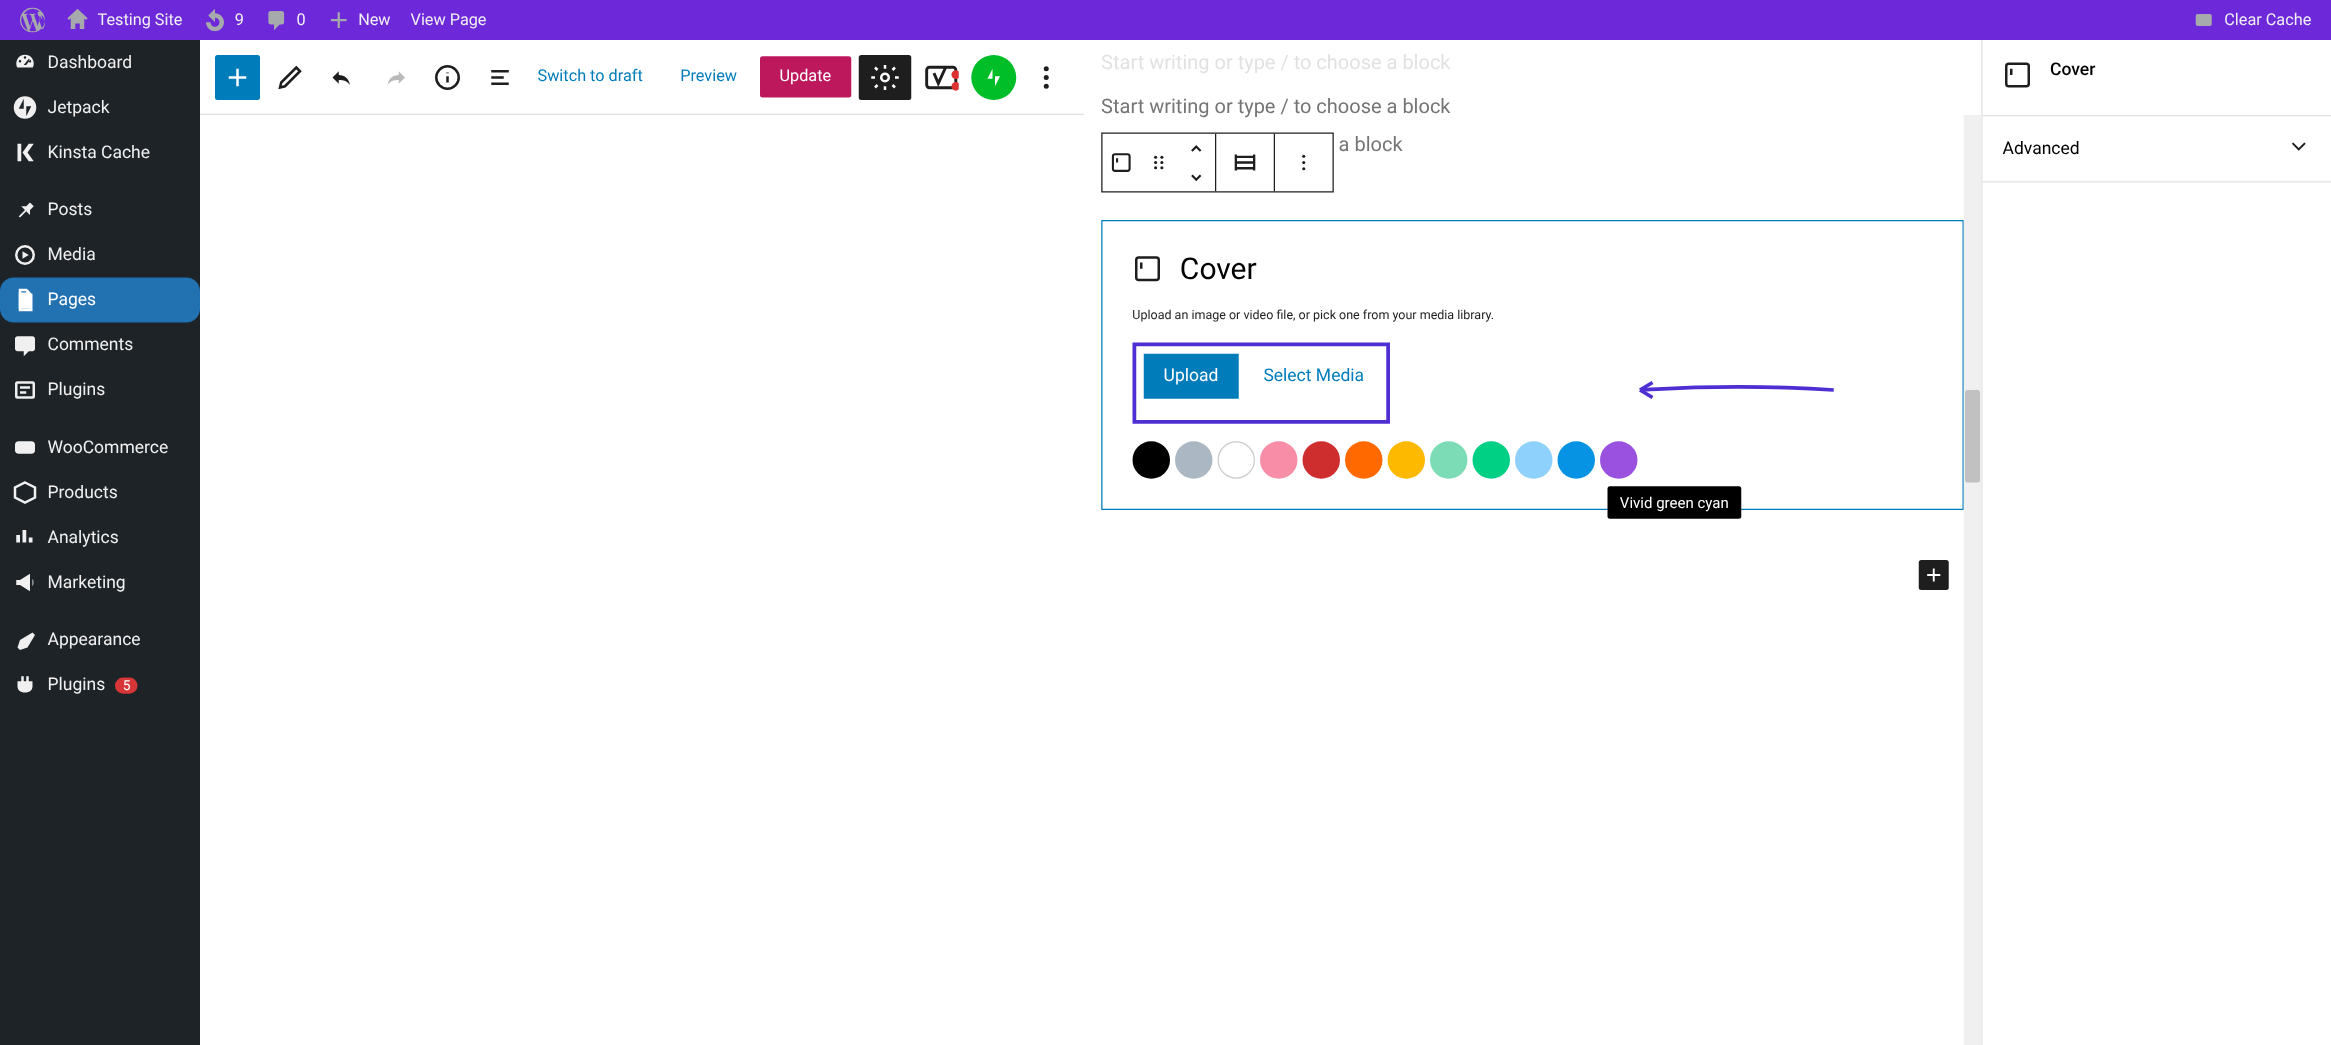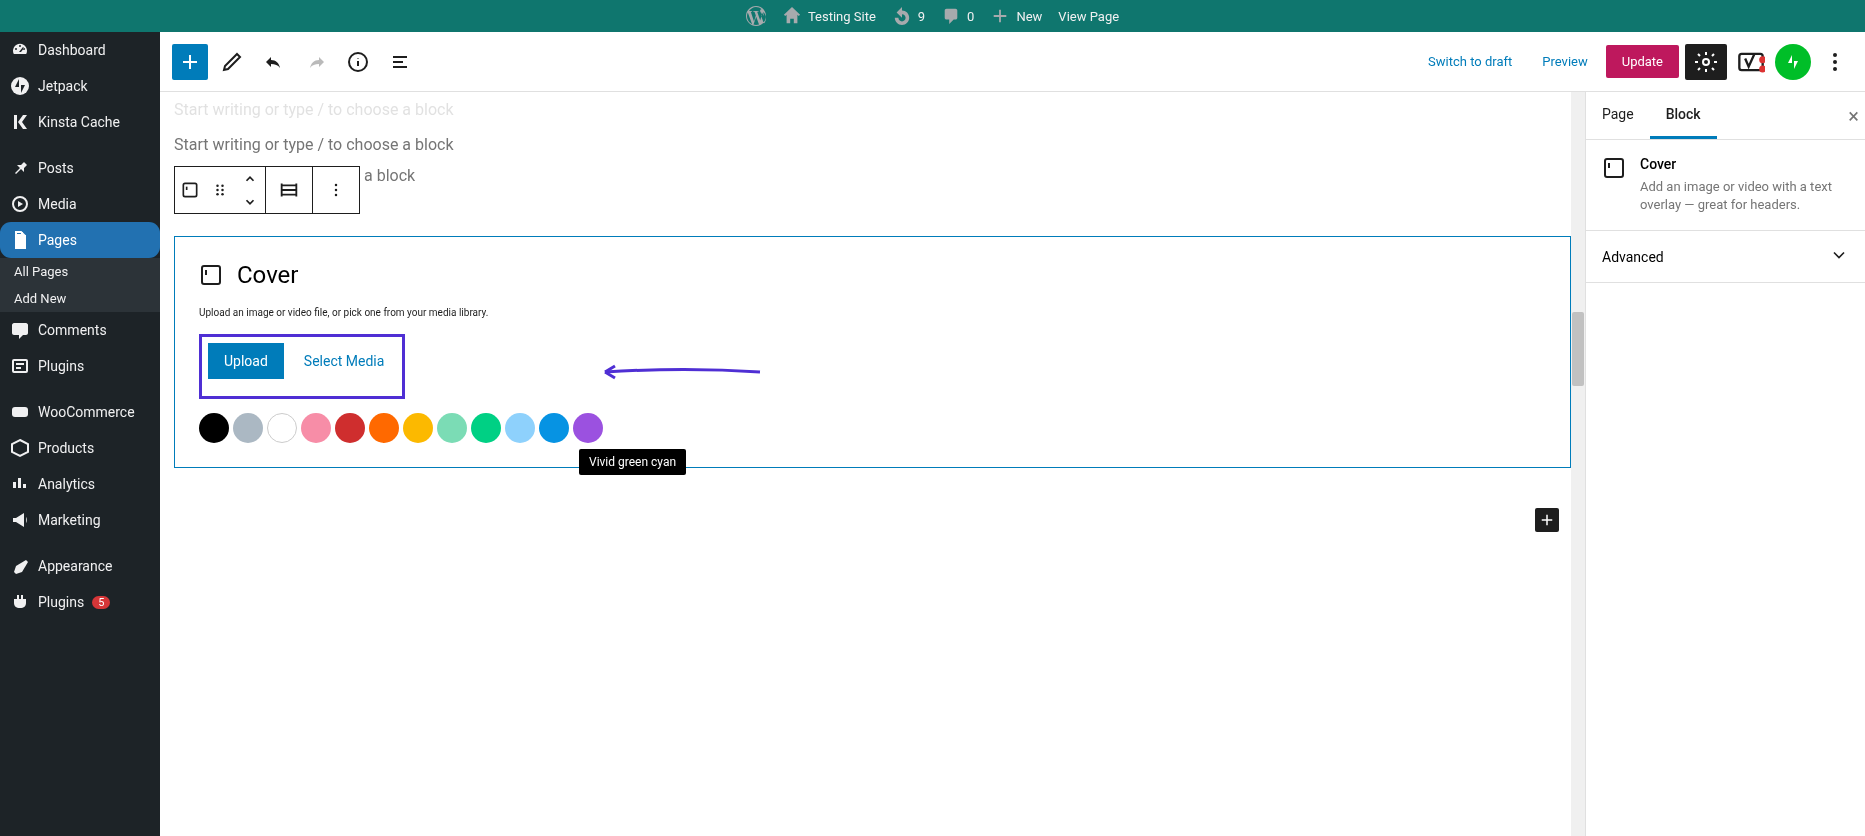--- a/index.html
+++ b/index.html
@@ -1,36 +1,36 @@
 <!DOCTYPE html>
 <html><head>
 <meta charset="utf-8">
 <style>
 * { margin: 0; padding: 0; box-sizing: border-box; font-family: -apple-system, BlinkMacSystemFont, "Segoe UI", Roboto, sans-serif; }
 body { background: #f0f0f1; overflow: hidden; }
 
 
-.admin-bar { background: #0f766e; color: #c3c4c7; height: 32px; display: flex; align-items: center; padding: 0 8px; font-size: 13px; justify-content: space-between; flex-direction: column; }
+.admin-bar { background: #6d28d9; color: #c3c4c7; height: 32px; display: flex; align-items: center; padding: 0 8px; font-size: 13px; justify-content: space-between; }
 .admin-bar-left, .admin-bar-right { display: flex; align-items: center; gap: 0; }
 .admin-bar-item { display: flex; align-items: center; gap: 6px; padding: 0 8px; height: 32px; cursor: pointer; color: #f0f0f1; }
 .ab-icon { width: 20px; height: 20px; display: inline-flex; align-items: center; justify-content: center; fill: #a7aaad; }
 
 
 .sidebar { position: fixed; left: 0; top: 32px; bottom: 0; width: 160px; background: #1d2327; color: #f0f0f1; font-size: 14px; overflow-y: auto; }
 .sidebar-item { display: flex; align-items: center; gap: 8px; padding: 8px 10px; cursor: pointer; color: #f0f0f1; }
 .sidebar-item.active { background: #2271b1; color: #fff; position: relative; border-radius: 11px; }
 .sidebar-item.active::after { content: ''; position: absolute; right: -8px; top: 50%; transform: translateY(-50%); border: 8px solid transparent; border-right-color: #f0f0f1; }
 .sidebar-sub { background: #2c3338; }
 .sidebar-sub-item { padding: 6px 10px 6px 14px; cursor: pointer; color: #f0f0f1; font-size: 13px; }
 .sidebar-icon { width: 20px; height: 20px; display: inline-flex; align-items: center; justify-content: center; fill: #a7aaad; }
 .sidebar-item.active .sidebar-icon { fill: #fff; }
 .badge-count { background: #d63638; color: #fff; border-radius: 10px; padding: 0 6px; font-size: 11px; min-width: 18px; text-align: center; }
 
 
-.editor-wrap { position: fixed; left: 160px; right: 0; top: 32px; bottom: 0; background: #fff; display: flex; flex-direction: column; justify-content: flex-end; }
+.editor-wrap { position: fixed; left: 160px; right: 0; top: 32px; bottom: 0; background: #fff; display: flex; flex-direction: row; justify-content: flex-end; }
 .editor-topbar { height: 60px; border-bottom: 1px solid #e0e0e0; display: flex; align-items: center; justify-content: space-between; padding: 0 12px; }
 .topbar-left, .topbar-right { display: flex; align-items: center; gap: 6px; }
 .tb-btn { width: 36px; height: 36px; display: inline-flex; align-items: center; justify-content: center; border: none; background: transparent; cursor: pointer; border-radius: 2px; }
 .tb-btn.add-block { background: #007cba; color: #fff; }
 .tb-btn.settings-dark { background: #1e1e1e; color: #fff; width: 42px; height: 36px; }
 .tb-btn svg { fill: currentColor; }
 .link-btn { color: #007cba; background: none; border: none; padding: 8px 12px; cursor: pointer; font-size: 13px; }
 .update-btn { background: #be185d; color: #fff; border: none; padding: 9px 16px; border-radius: 2px; cursor: pointer; font-size: 13px; }
 .yoast-btn { width: 36px; height: 36px; display: inline-flex; align-items: center; justify-content: center; cursor: pointer; }
 .jetpack-btn { width: 36px; height: 36px; border-radius: 50%; background: #00be28; display: inline-flex; align-items: center; justify-content: center; cursor: pointer; }
@@ -189,24 +189,20 @@
     <span>Media</span>
   </div>
   <div class="sidebar-item active">
     <span class="sidebar-icon">
         <svg viewBox="0 0 20 20" width="20" height="20">
           <path d="M6 2h5l4 4v12H6V2zm6 0v4h4" fill="none" stroke="currentColor" stroke-width="2"></path>
           <rect x="5" y="4" width="9" height="13" fill="currentColor"></rect>
         </svg>
       </span>
     <span>Pages</span>
-  </div>
-  <div class="sidebar-sub">
-    <div class="sidebar-sub-item">All Pages</div>
-    <div class="sidebar-sub-item">Add New</div>
   </div>
   <div class="sidebar-item">
     <span class="sidebar-icon">
         <svg viewBox="0 0 20 20" width="20" height="20">
           <path d="M4 3h12c1 0 2 1 2 2v8c0 1-1 2-2 2h-3l-4 4v-4H4c-1 0-2-1-2-2V5c0-1 1-2 2-2z" fill="currentColor"></path>
         </svg>
       </span>
     <span>Comments</span>
   </div>
   <div class="sidebar-item">
@@ -439,34 +435,28 @@
             </svg>
           </span>
       </div>
     </div>
 
     <div class="scrollbar-track">
       <div class="scrollbar-thumb"></div>
     </div>
 
     <div class="editor-sidebar">
-      <div class="sidebar-tabs">
-        <div class="sidebar-tab">Page</div>
-        <div class="sidebar-tab active">Block</div>
-        <button class="sidebar-close">×</button>
-      </div>
       <div class="sidebar-section">
         <div class="sidebar-block-header">
           <span><svg width="24" height="24" viewBox="0 0 24 24">
                 <rect x="3" y="3" width="18" height="18" rx="2" fill="none" stroke="#1e1e1e" stroke-width="2"></rect>
                 <path d="M7 7v5" stroke="#1e1e1e" stroke-width="2"></path>
               </svg></span>
           <div>
             <div class="sidebar-block-title">Cover</div>
-            <div class="sidebar-block-desc">Add an image or video with a text overlay — great for headers.</div>
           </div>
         </div>
       </div>
       <div class="sidebar-panel">
         <span>Advanced</span>
         <span><svg width="20" height="20" viewBox="0 0 24 24">
               <path d="M6 9l6 6 6-6" stroke="#1e1e1e" stroke-width="2" fill="none"></path>
             </svg></span>
       </div>
     </div>

